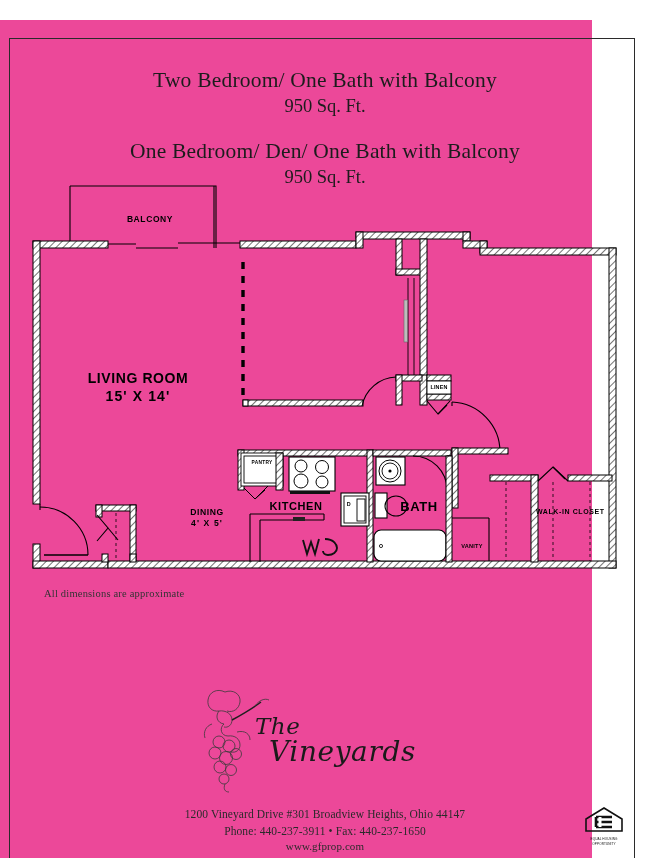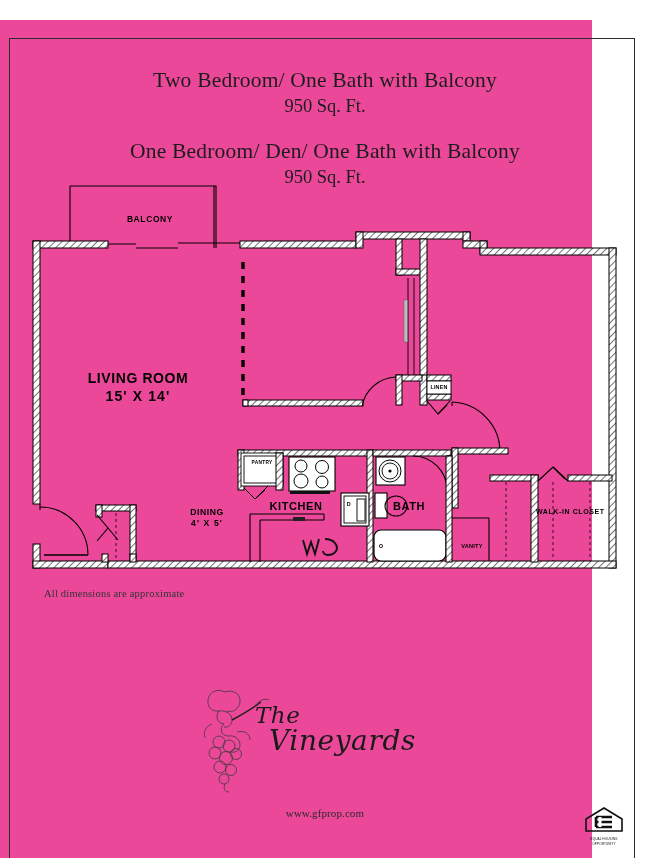--- a/index.html
+++ b/index.html
@@ -45,21 +45,21 @@
     position:absolute;left:44px;top:568px;font-size:10.5px;
     font-family:"Liberation Serif","DejaVu Serif",serif;color:#333;
     letter-spacing:.2px;
     text-align:right;
   }
 
   
   #logo-wrap{position:absolute;left:0;top:660px;width:650px;height:115px;}
   #logo-inner{position:relative;width:260px;margin:0 auto;height:115px;}
   #logo-text{
-    position:absolute;left:60px;top:14px;width:210px;height:100px;
+    position:absolute;left:60px;top:25px;width:210px;height:100px;
   }
   .script-the{
     position:absolute;left:0px;top:8px;
     font-family:"DejaVu Serif",serif;font-style:italic;font-size:23px;
     color:#1a1a1a;letter-spacing:.5px;
   }
   .script-vine{
     position:absolute;left:14px;top:30px;
     font-family:"DejaVu Serif",serif;font-style:italic;font-size:28px;
     color:#1a1a1a;letter-spacing:.6px;
@@ -284,21 +284,21 @@
 
   <div class="rlabel" style="left:162px;top:487px;width:90px;font-size:8.6px;">
     <span>DINING</span>
     <span class="dim">4'  X  5'</span>
   </div>
 
   <div class="rlabel" style="left:260px;top:479px;width:72px;font-size:11px;">
     <span>KITCHEN</span>
   </div>
 
-  <div class="rlabel" style="left:380px;top:479px;width:58px;font-size:11px;">
+  <div class="rlabel" style="left:390px;top:479px;width:58px;font-size:13px;">
     <span>BATH</span>
   </div>
 
   <div class="rlabel" style="left:241px;top:440px;width:42px;font-size:4.8px;letter-spacing:.3px;">
     <span>PANTRY</span>
   </div>
 
   <div class="rlabel" style="left:426px;top:364px;width:26px;font-size:5.4px;letter-spacing:.2px;">
     <span>LINEN</span>
   </div>
@@ -345,20 +345,22 @@
         </g>
       </svg>
       <div id="logo-text">
         <div class="script-the">The</div>
         <div class="script-vine">Vineyards</div>
       </div>
     </div>
   </div>
 
   <div id="footer">
+    <div>1200 Vineyard Drive #301 Broadview Heights, Ohio 44147</div>
+    <div>Phone: 440-237-3911 • Fax: 440-237-1650</div>
     <div class="web">www.gfprop.com</div>
   </div>
 
   <div id="eho">
     <svg width="42" height="27" viewBox="0 0 42 27" xmlns="http://www.w3.org/2000/svg">
       <path d="M21,2 L39,13 L39,25 L3,25 L3,13 Z" fill="none" stroke="#111" stroke-width="1.6"></path>
       <path d="M13,11 L29,11 M13,16 L29,16 M13,21 L29,21" stroke="#111" stroke-width="2.6"></path>
       <path d="M17,11 L17,21" stroke="#fff" stroke-width="3"></path>
       <path d="M21,8 L21,23" stroke="#fff" stroke-width="0"></path>
       <path d="M13,11 L13,21" stroke="#111" stroke-width="2.6"></path>

